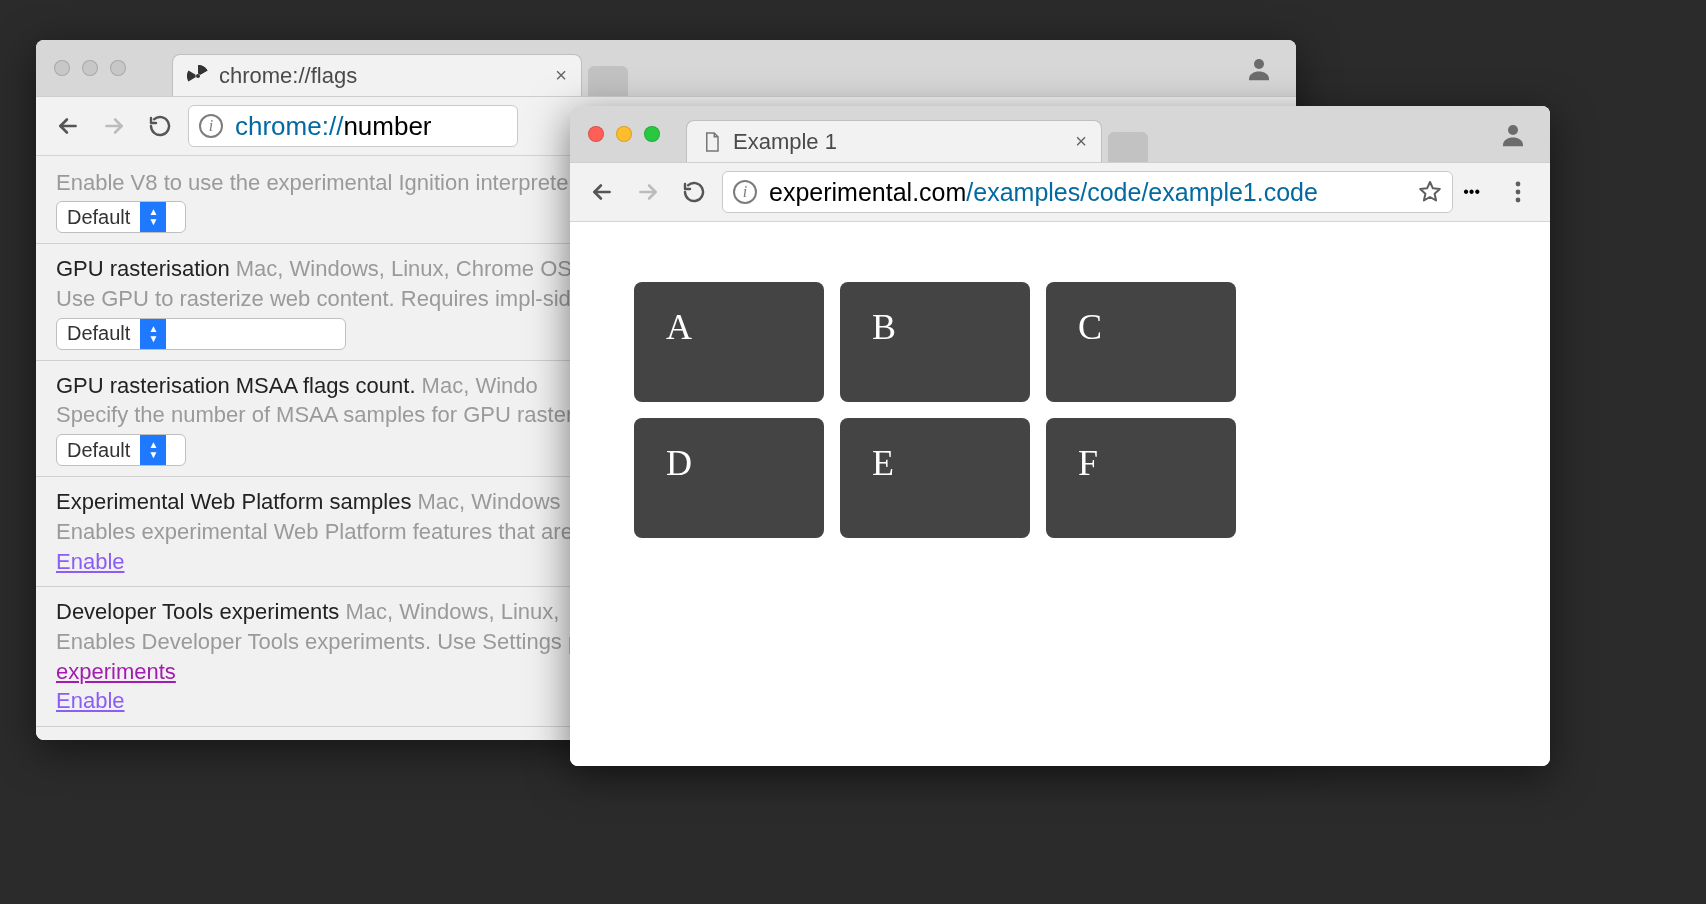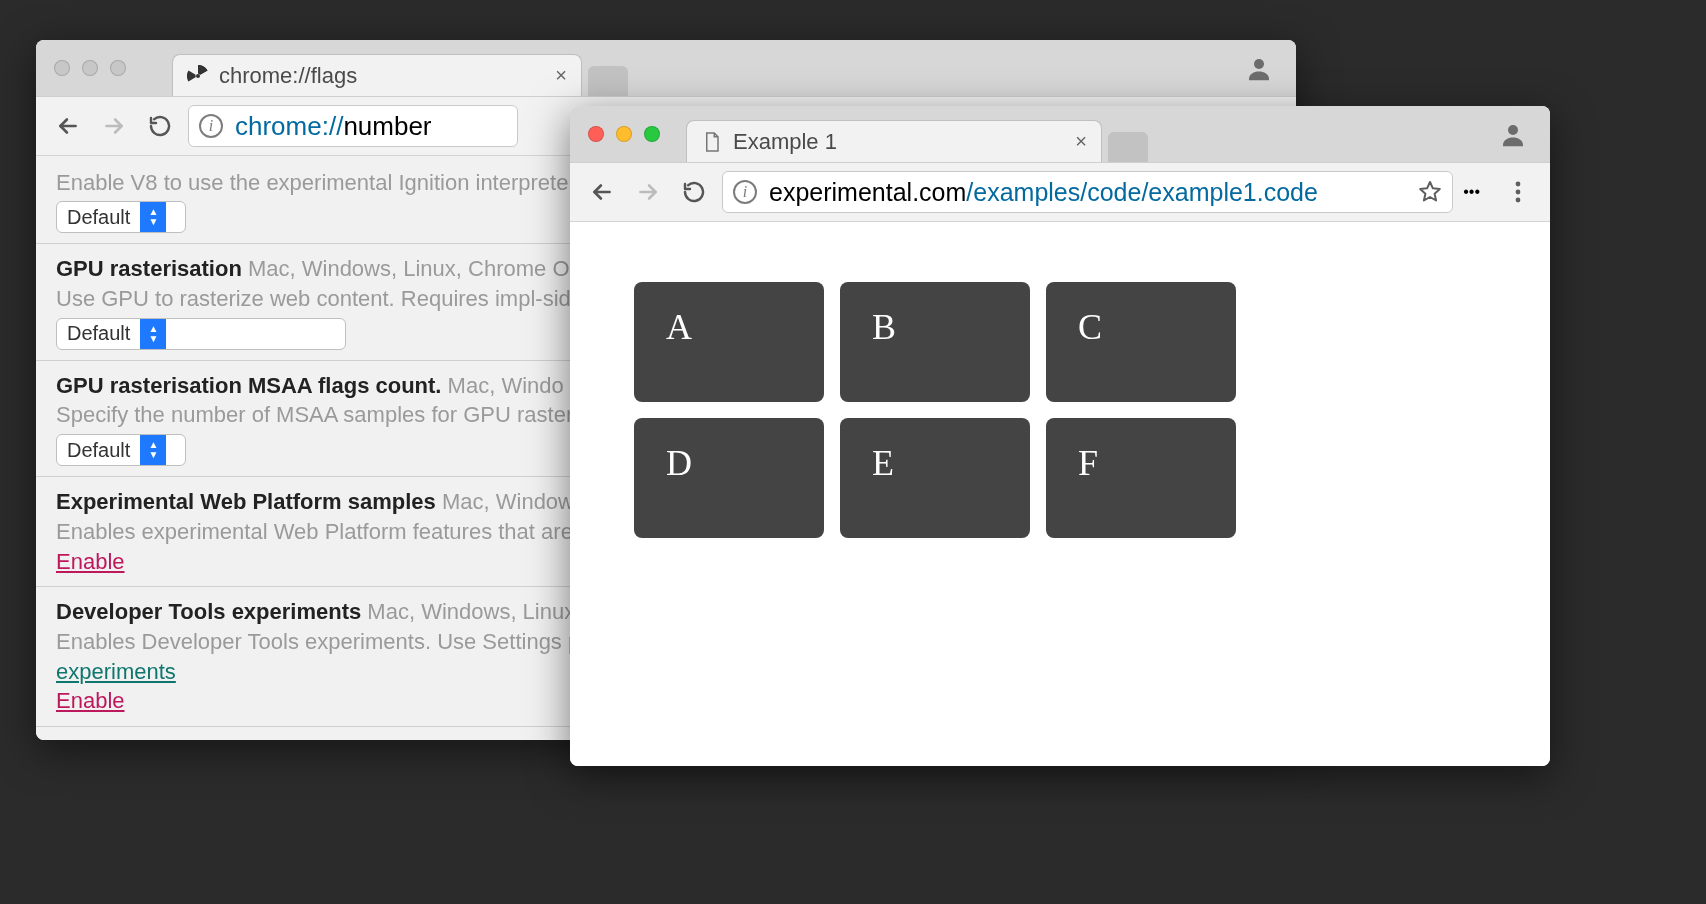--- a/index.html
+++ b/index.html
@@ -152,25 +152,25 @@
   .truncated-top {
     padding: 2px 20px 10px 20px;
     border-bottom:1px solid #cfcfcf;
   }
   .flag-item {
     padding: 10px 20px;
     border-bottom:1px solid #cfcfcf;
     font-size:22px;
     line-height:1.35;
   }
-  .flag-item .title { font-weight:700; color:#222; }
+  .flag-item .title { font-weight:400; color:#222; }
   .flag-item .plat  { color:#9a9a9a; }
   .flag-item .desc  { color:#9a9a9a; }
-  .flag-item .link  { color:#be185d; text-decoration:underline; cursor:pointer; }
-  .flag-item .anchor { color:#0f766e; text-decoration:underline; }
+  .flag-item .link  { color:#8b5cf6; text-decoration:underline; cursor:pointer; }
+  .flag-item .anchor { color:#a21caf; text-decoration:underline; }
   .mac-select {
     display:inline-flex;
     align-items:center;
     height:32px;
     border:1px solid #bfbfbf;
     border-radius:6px;
     background:#fff;
     font-size:20px;
     color:#333;
     padding:0 0 0 10px;

